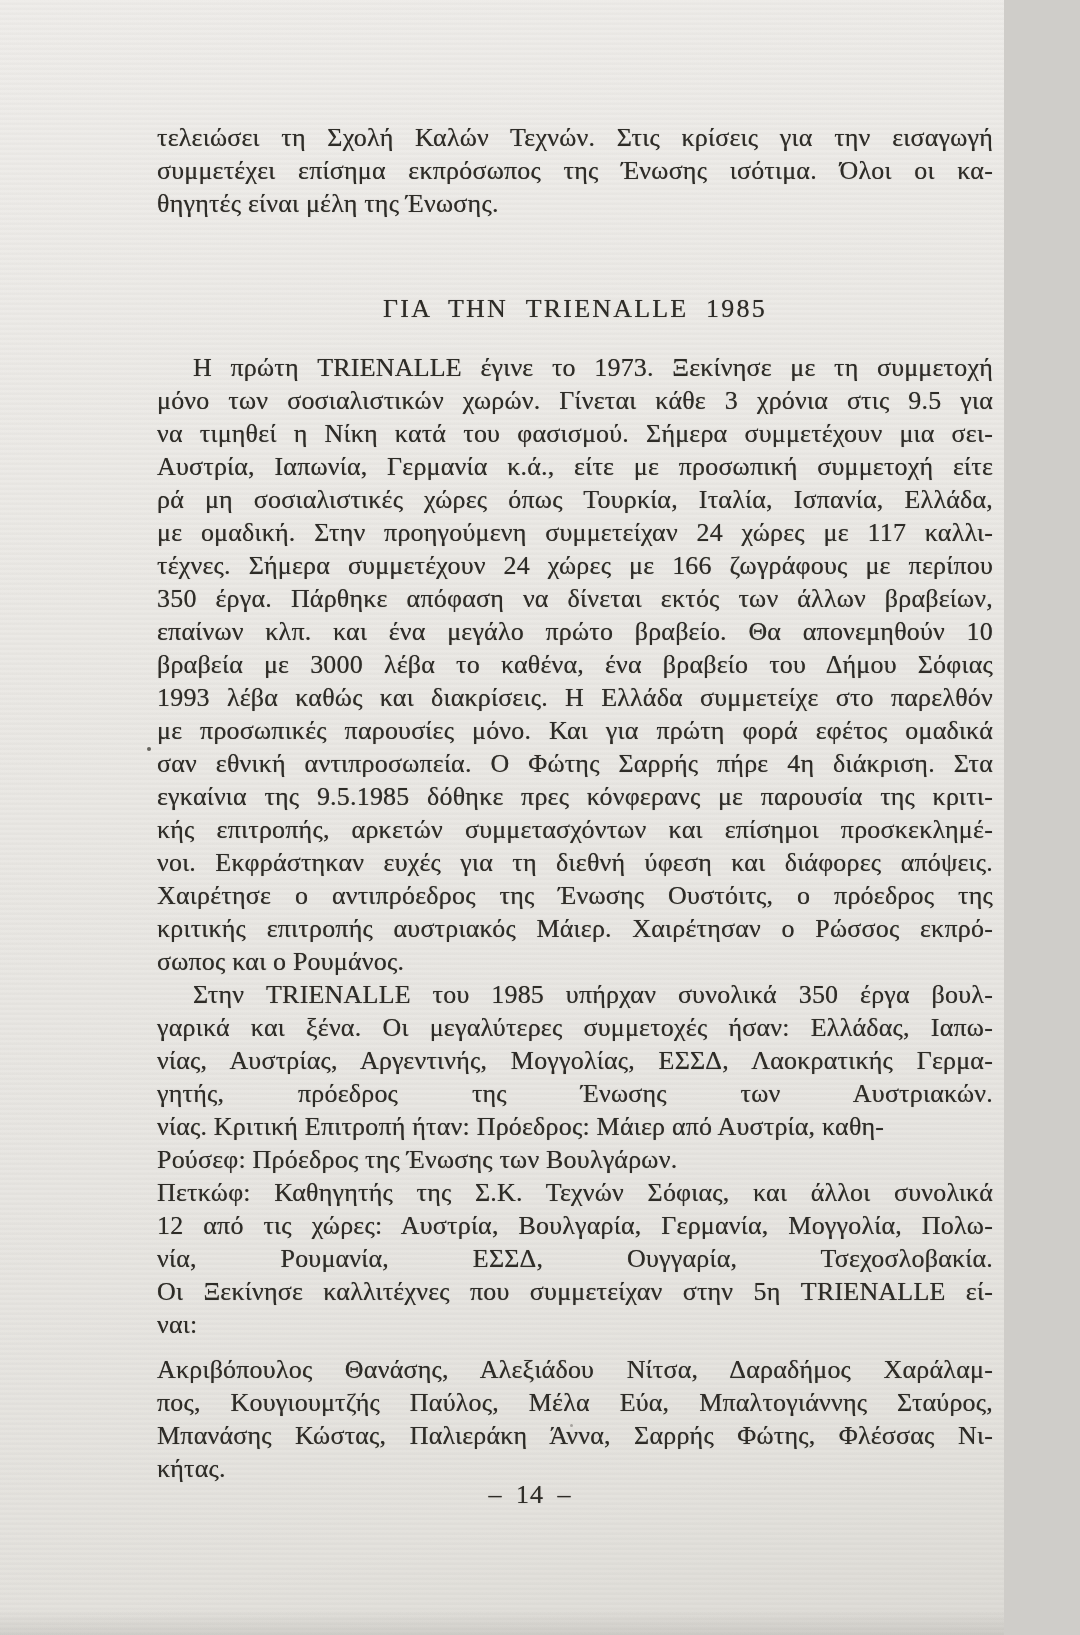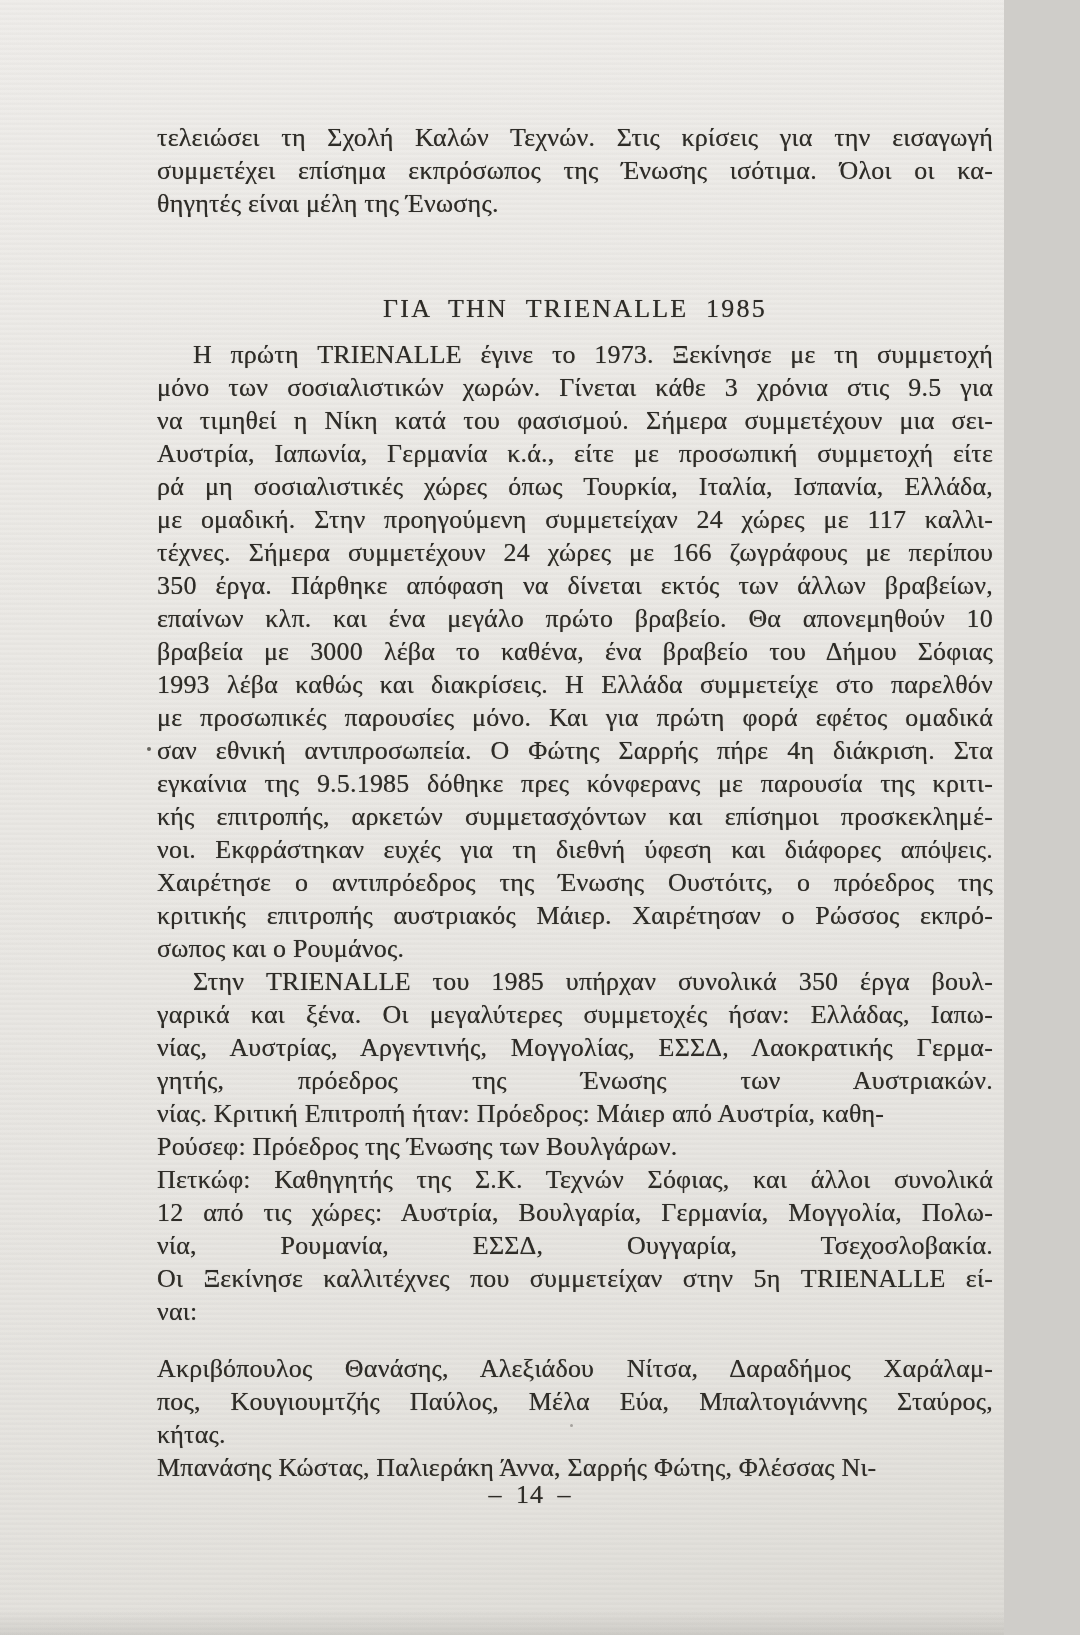--- a/index.html
+++ b/index.html
@@ -60,25 +60,25 @@
   .line:last-child {
     text-align-last: left;
   }
   .indent-first .line:first-child {
     text-indent: 36px;
   }
 
   .block-intro      { margin-top: 121px; }
   .section-heading  { margin-top: 72px; text-align: center; font-size: 26px;
                       letter-spacing: 2.2px; word-spacing: 9px; }
-  .block-history    { margin-top: 13px; }
+  .block-history    { margin-top: 26px; }
   .block-overview   { margin-top: 0; }
   .block-rousef     { margin-top: 0; }
   .block-petkof     { margin-top: 0; }
-  .block-artists    { margin-top: 24px; }
+  .block-artists    { margin-top: 12px; }
 
   .page-number {
     position: absolute;
     left: 0;
     top: 1480px;
     width: 1060px;
     text-align: center;
     font-size: 26px;
     letter-spacing: 1px;
     word-spacing: 6px;
@@ -147,22 +147,22 @@
         <div class="line">Πετκώφ: Καθηγητής της Σ.Κ. Τεχνών Σόφιας, και άλλοι συνολικά</div>
         <div class="line">12 από τις χώρες: Αυστρία, Βουλγαρία, Γερμανία, Μογγολία, Πολω-</div>
         <div class="line">νία, Ρουμανία, ΕΣΣΔ, Ουγγαρία, Τσεχοσλοβακία.</div>
         <div class="line">Οι Ξεκίνησε καλλιτέχνες που συμμετείχαν στην 5η TRIENALLE εί-</div>
         <div class="line">ναι:</div>
       </div>
 
     <div class="block block-artists">
         <div class="line">Ακριβόπουλος Θανάσης, Αλεξιάδου Νίτσα, Δαραδήμος Χαράλαμ-</div>
         <div class="line">πος, Κουγιουμτζής Παύλος, Μέλα Εύα, Μπαλτογιάννης Σταύρος,</div>
+        <div class="line">Μπανάσης Κώστας, Παλιεράκη Άννα, Σαρρής Φώτης, Φλέσσας Νι-</div>
         <div class="line">κήτας.</div>
-        <div class="line">Μπανάσης Κώστας, Παλιεράκη Άννα, Σαρρής Φώτης, Φλέσσας Νι-</div>
       </div>
 
   </div>
 
   <div class="page-number">– 14 –</div>
 
   <div class="speck speck-1"></div>
   <div class="speck speck-2"></div>
   <div class="speck speck-3"></div>
 

